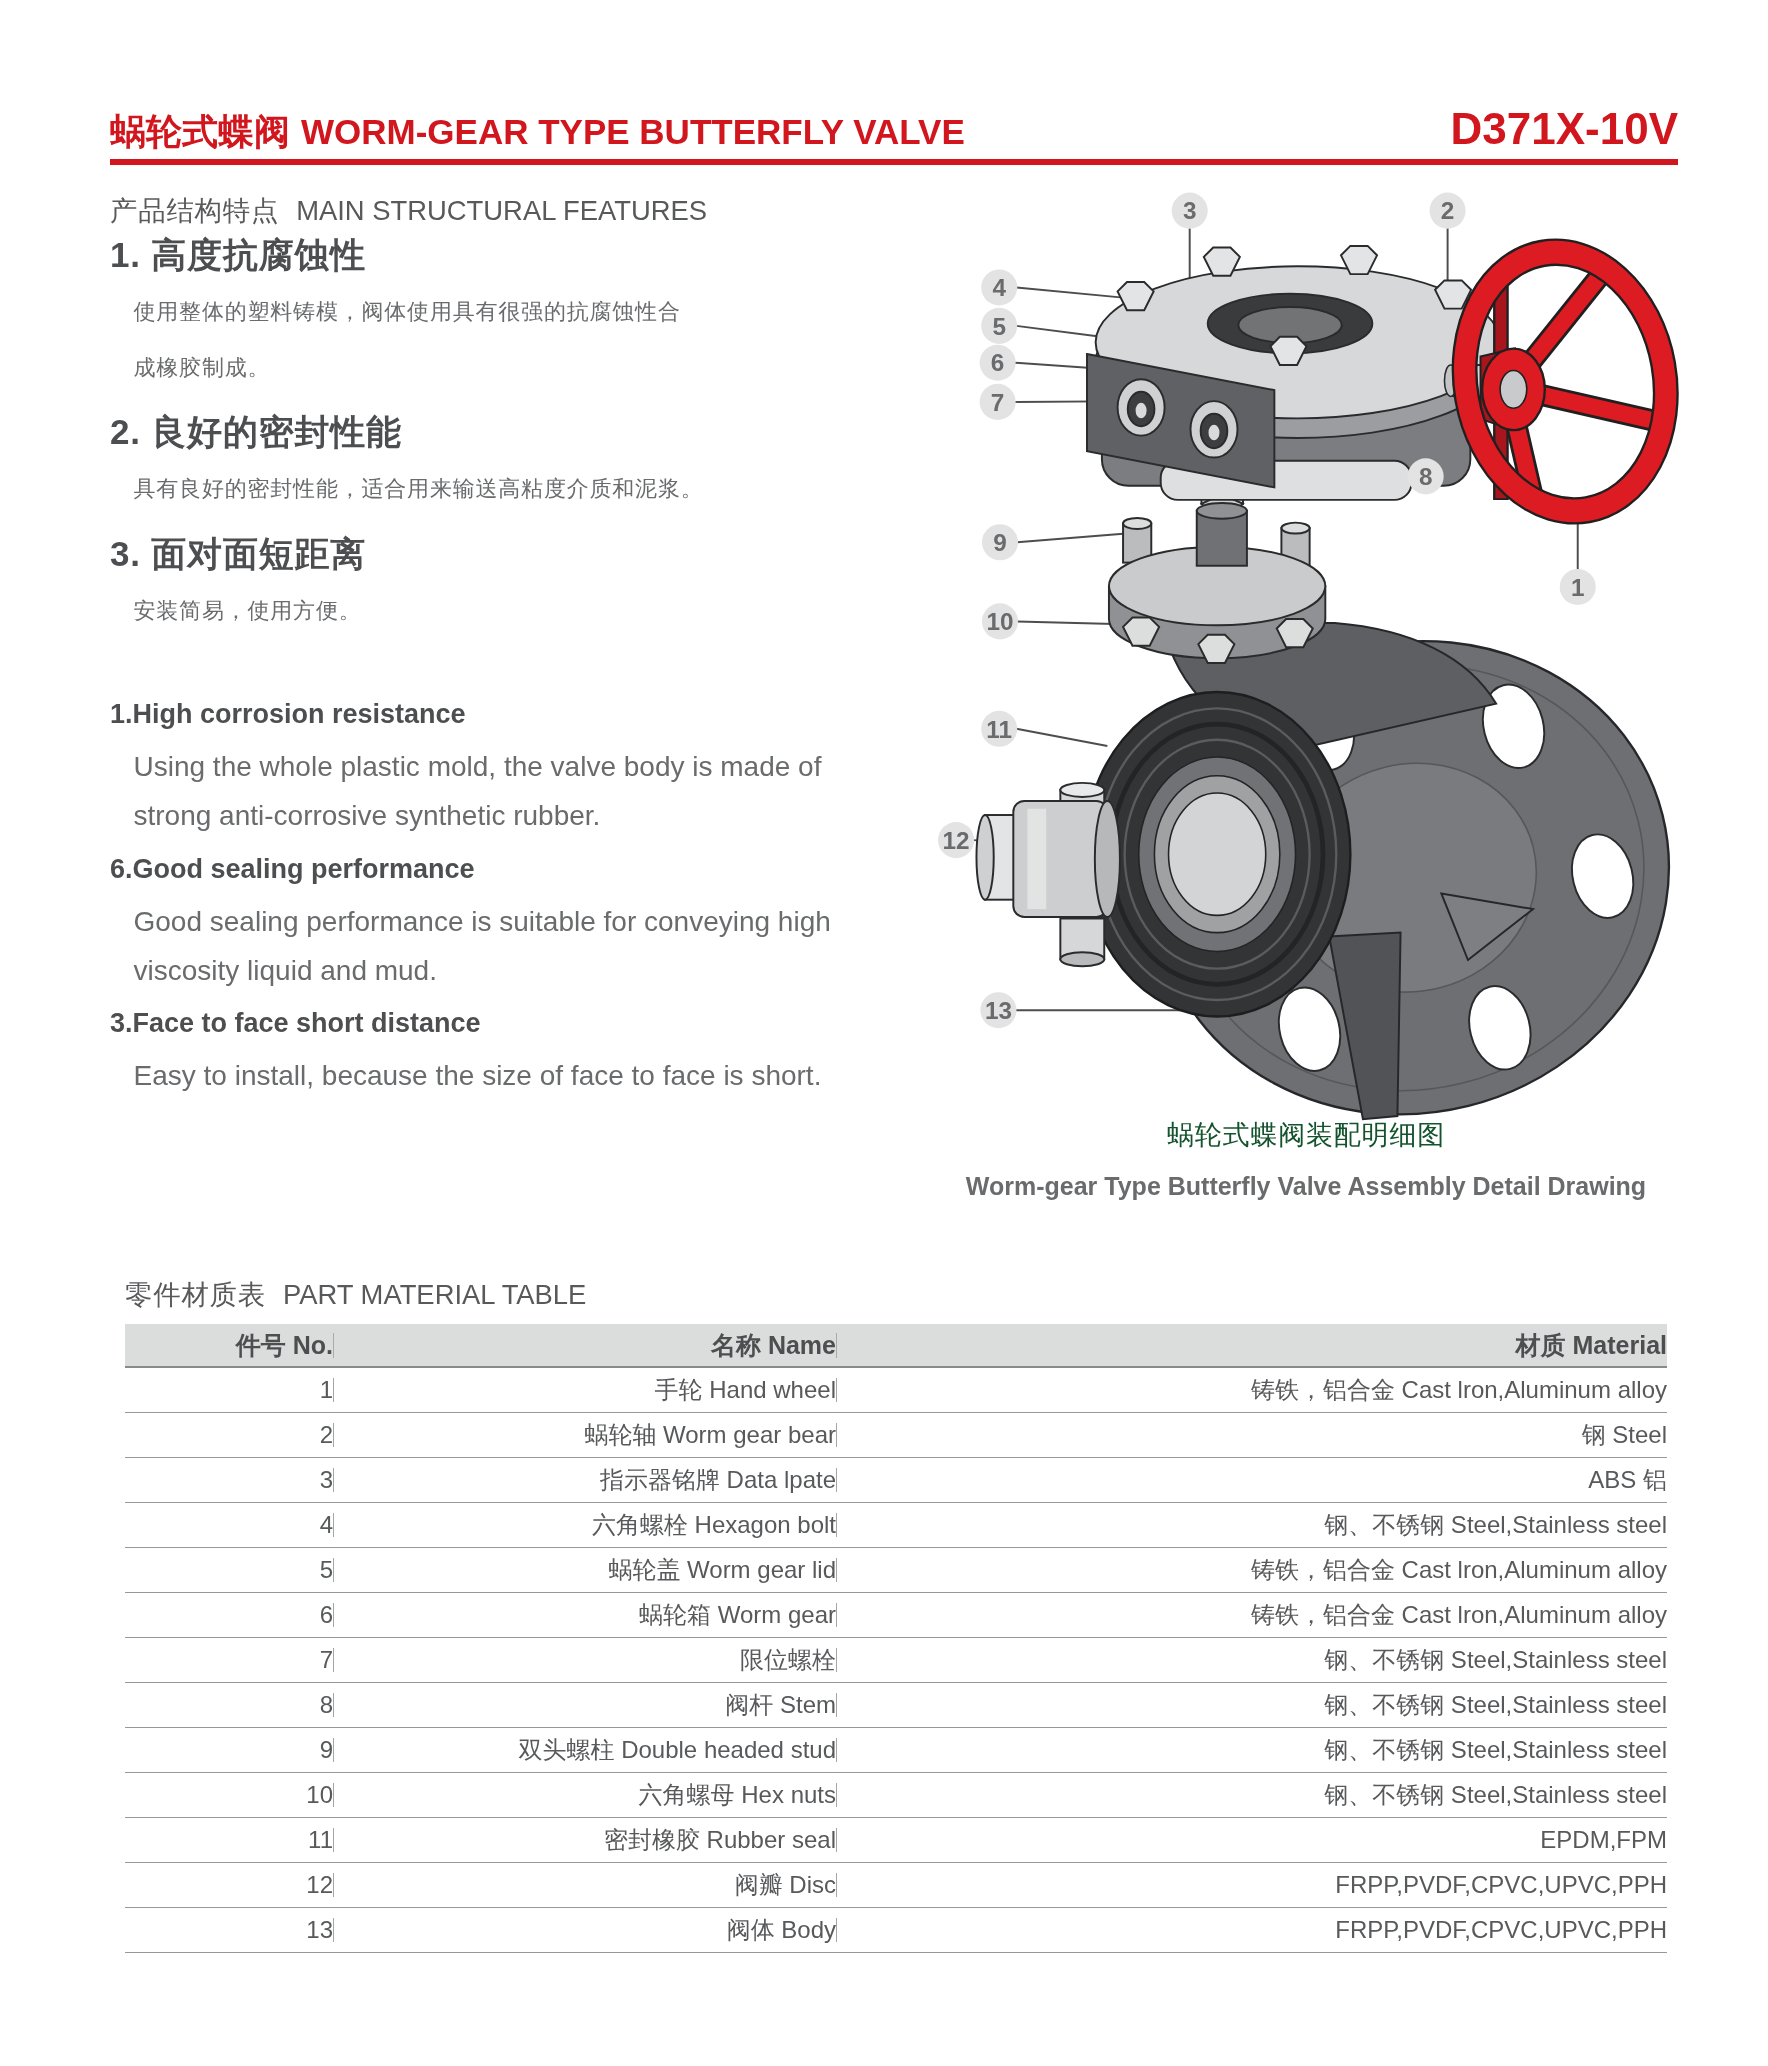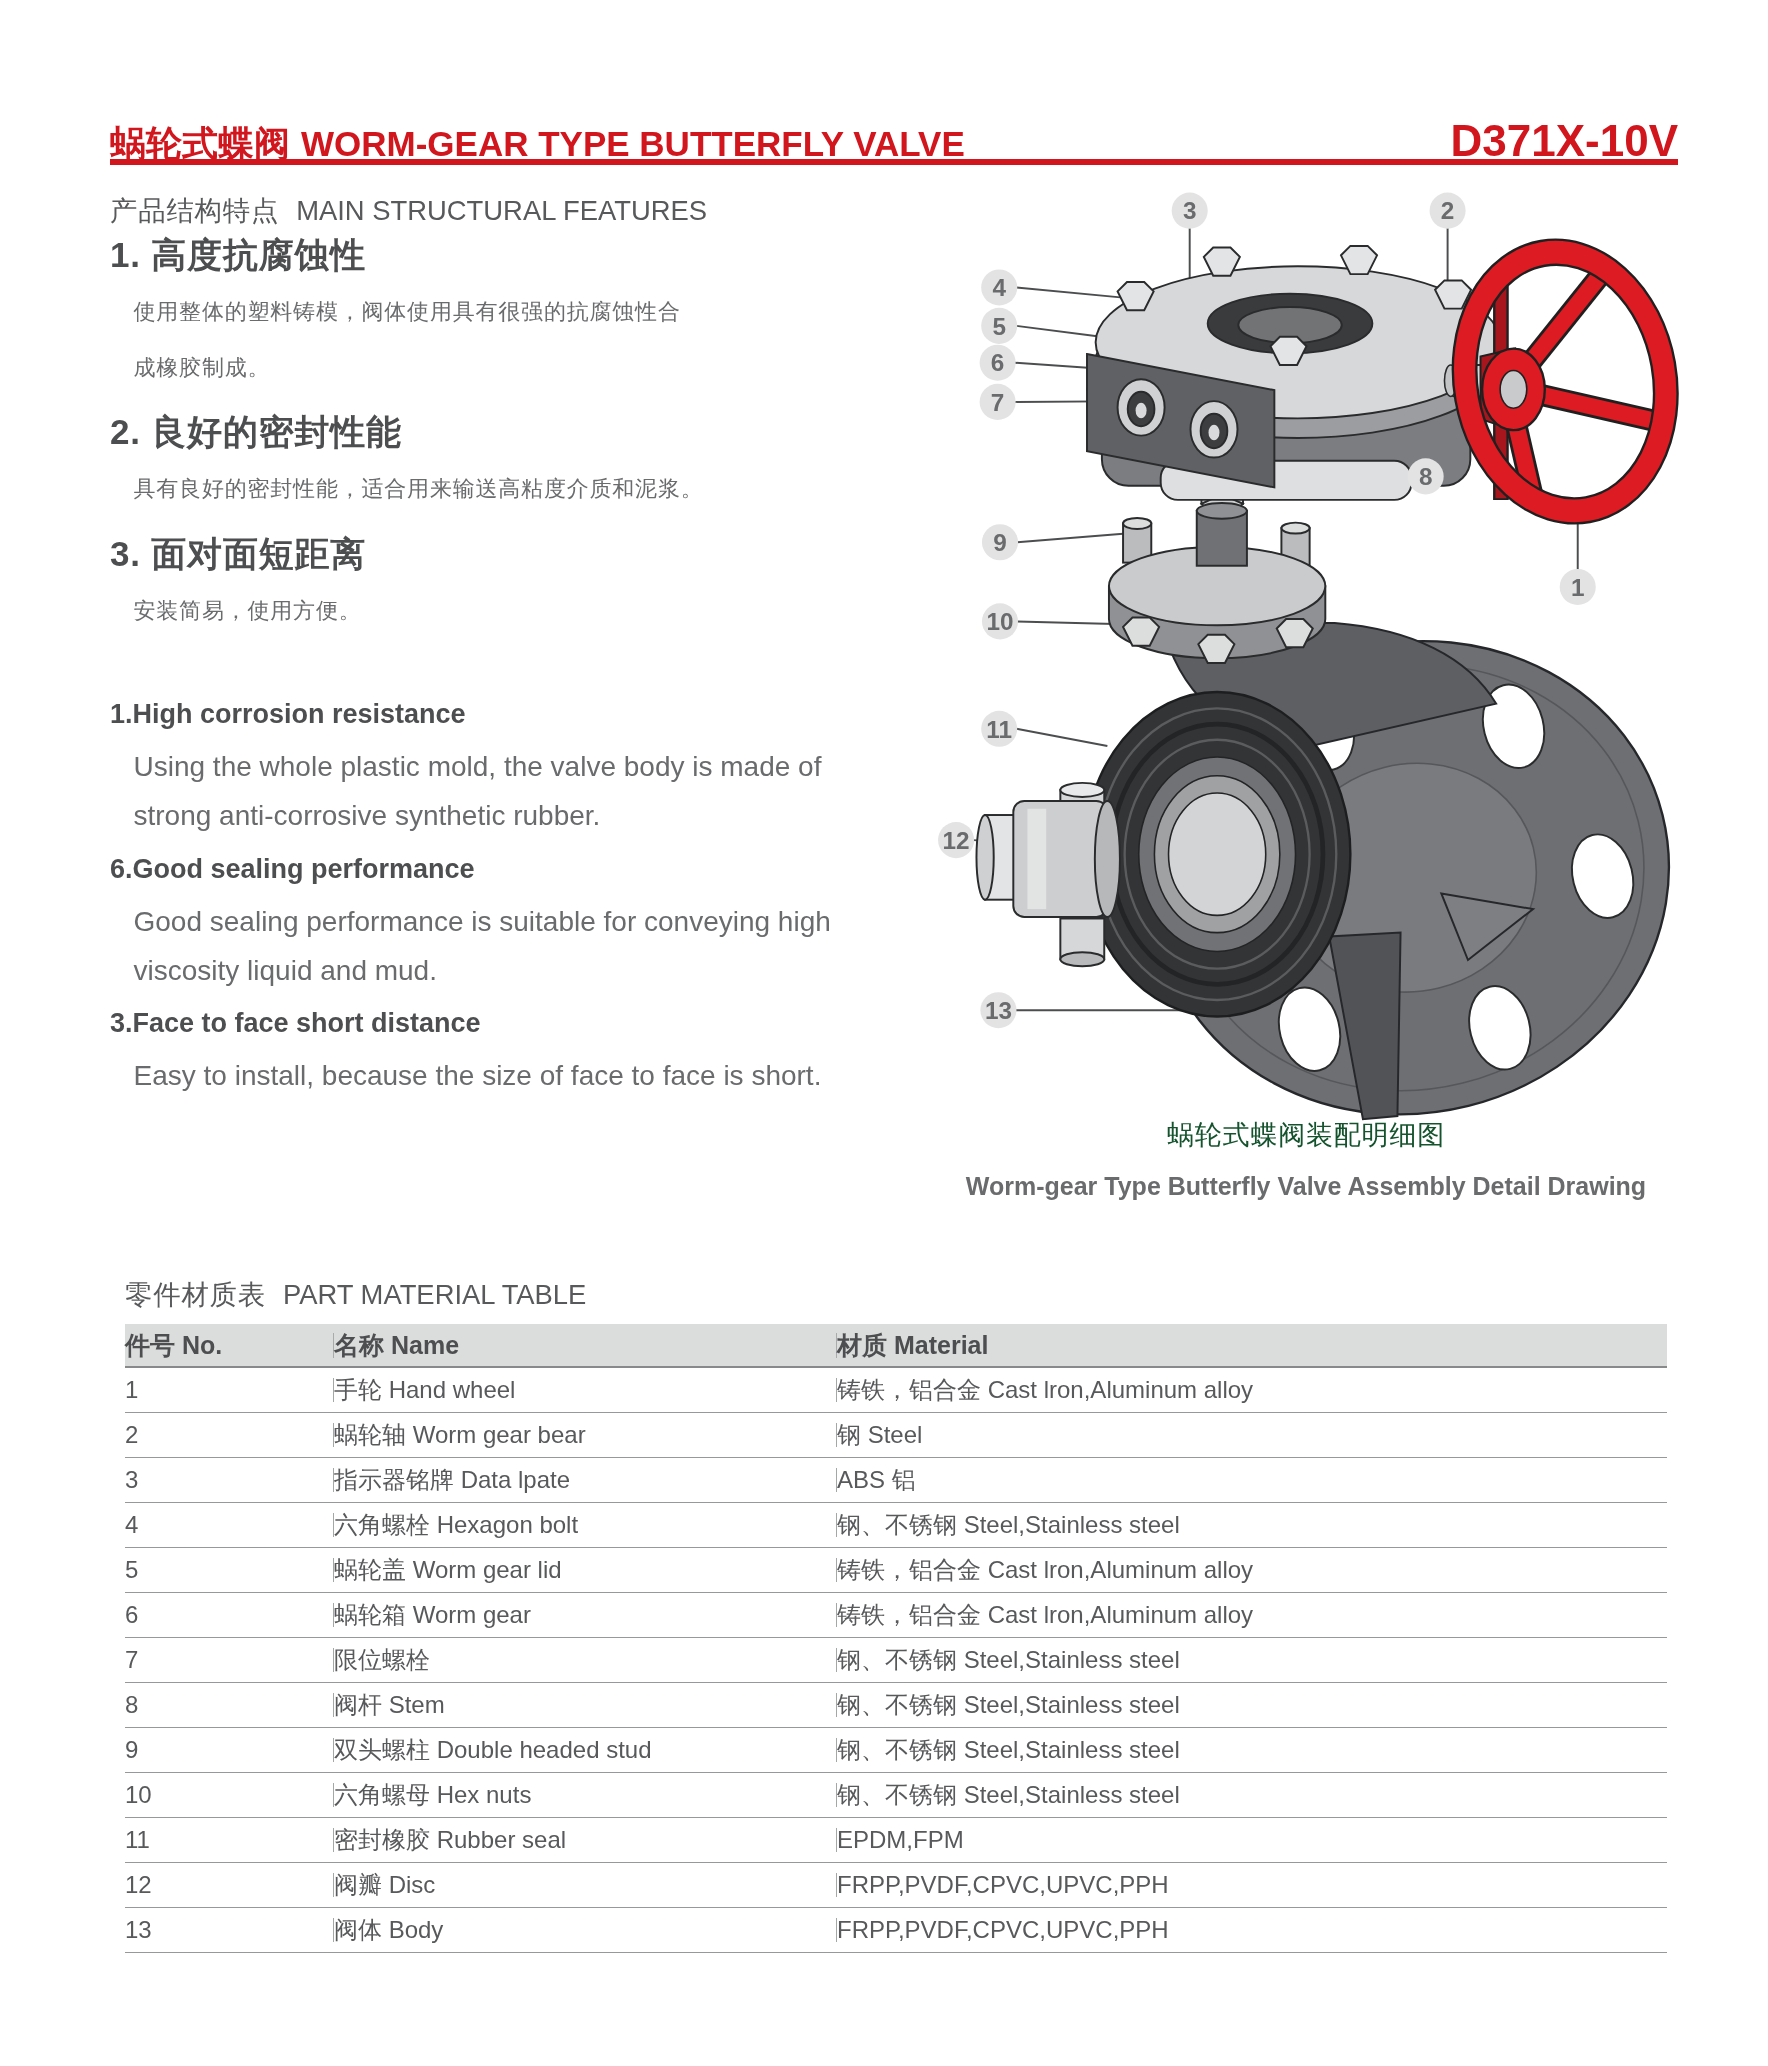--- a/index.html
+++ b/index.html
@@ -1,21 +1,21 @@
 <!DOCTYPE html>
 <html style="font-size:12.5px"><head>
 <meta charset="utf-8">
 <style>
   html,body{margin:0;padding:0;background:#ffffff;}
   body{width:1769px;height:2066px;position:relative;overflow:hidden;
        font-family:"Liberation Sans","DejaVu Sans",sans-serif;}
   .abs{position:absolute;}
 
   
-  .title-row{left:110px;top:116px;width:1568px;display:flex;justify-content:space-between;align-items:baseline;}
+  .title-row{left:110px;top:104px;width:1568px;display:flex;justify-content:space-between;align-items:baseline;}
   .title-main{color:#d2161e;font-weight:700;font-size:36px;letter-spacing:0;white-space:nowrap;}
   .title-main .en{font-size:35px;margin-left:11px;}
   .model{color:#d2161e;font-weight:700;font-size:44px;white-space:nowrap;}
   .red-rule{left:110px;top:159px;width:1568px;height:5.5px;background:#d2161e;}
 
   
   .section-heading{color:#58595b;font-size:27.4px;white-space:nowrap;}
   .section-heading .cn{letter-spacing:0.8px;}
   .section-heading .en{margin-left:17px;}
   #features-heading{left:110px;top:193px;}
@@ -38,21 +38,21 @@
   .caption-cn{font-size:27px;font-weight:400;color:#14532d;letter-spacing:0.8px;}
   .caption-en{font-size:25px;color:#6a6b6d;margin-top:19px;font-weight:bold;}
 
   
   #part-table{left:125px;top:1324px;width:1542px;}
   .t-header{display:flex;background:#dbdcdc;height:42px;align-items:center;
             border-bottom:2.4px solid #88898b;}
   .t-header .cell{font-size:25px;font-weight:700;color:#4d4e50;}
   .t-row{display:flex;height:44px;align-items:center;border-bottom:1.6px solid #97989a;background:#ffffff;}
   .t-row .cell{font-size:24px;color:#58595b;}
-  .cell{text-align:left;box-sizing:border-box;}
+  .cell{text-align:right;box-sizing:border-box;}
   .c0{width:208px;}
   .c1{width:503px;border-left:1.6px solid #a5a6a8;}
   .c2{width:831px;border-left:1.6px solid #a5a6a8;}
   .c1.hdiv,.c2.hdiv{border-left:1.6px solid #a9aaac;}
   .t-header,.t-row{line-height:1;}
 </style>
 </head>
 <body>
 
 <div class="abs title-row">

